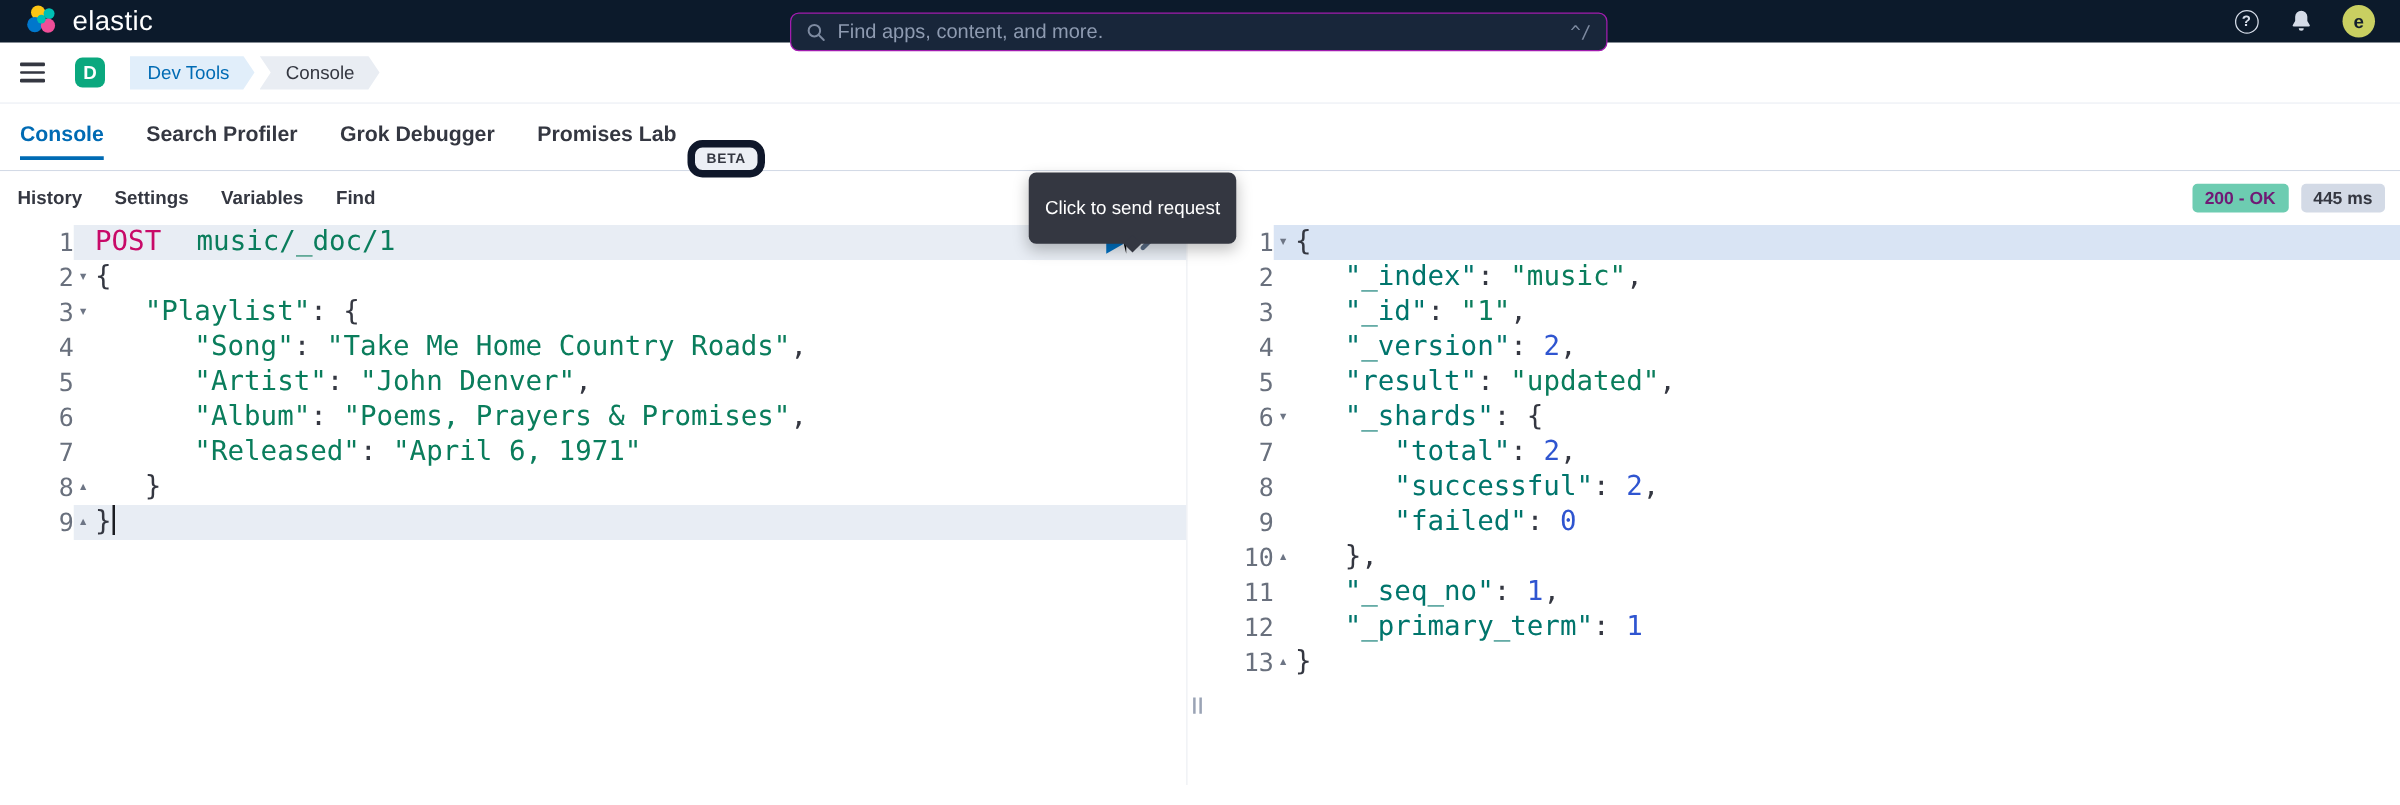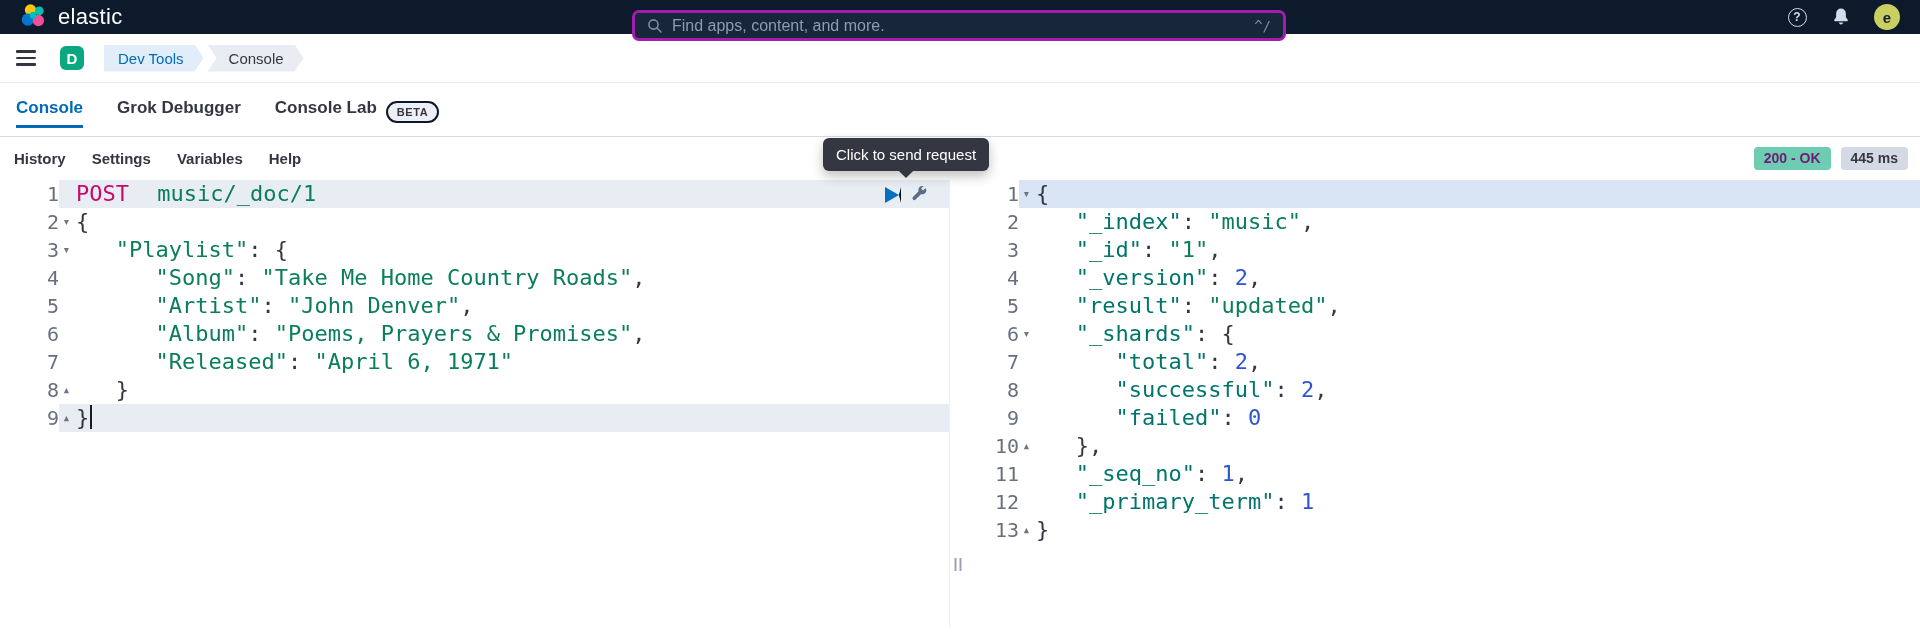--- a/index.html
+++ b/index.html
@@ -3,21 +3,21 @@
 <meta charset="utf-8">
 <style>
   * { margin:0; padding:0; box-sizing:border-box; }
   html,body { width:1920px; height:644px; }
   body { font-family:"Liberation Sans", sans-serif; background:#ffffff; overflow:hidden; position:relative; }
 
   
   .top-header { height:34px; background:var(--header-bg); display:flex; align-items:center; padding:0 20px; position:relative; }
   .brand { display:flex; align-items:center; gap:10px; }
   .brand-text { color:#ffffff; font-size:22px; font-weight:400; letter-spacing:.3px; }
-  .global-search { position:absolute; left:632px; top:10px; width:654px; height:31px; background:#18263a; border:3px solid #a21caf; border-radius:7px; display:flex; align-items:center; padding:0 12px; gap:9px; }
+  .global-search { position:absolute; left:632px; top:10px; width:654px; height:31px; background:#18263a; border:1px solid #a21caf; border-radius:7px; display:flex; align-items:center; padding:0 12px; gap:9px; }
   .global-search input { flex:1; background:transparent; border:none; outline:none; color:#c4cede; font-size:16px; font-family:"Liberation Sans", sans-serif; }
   .global-search input::placeholder { color:#8e9bb1; opacity:1; }
   .search-shortcut { color:#7d8aa0; font-size:14px; font-family:"DejaVu Sans Mono", monospace; }
   .header-right { margin-left:auto; display:flex; align-items:center; gap:22px; }
   .header-icon { width:22px; height:22px; display:flex; align-items:center; justify-content:center; }
   .help-circle { width:19px; height:19px; border:1.6px solid #d5dce8; border-radius:50%; color:#d5dce8; font-size:12px; font-weight:700; display:flex; align-items:center; justify-content:center; }
   .user-avatar { width:26px; height:26px; border-radius:50%; background:#c9cf61; color:#15202e; display:flex; align-items:center; justify-content:center; font-size:15px; font-weight:700; }
 
   
   .breadcrumb-bar { height:49px; background:#fff; border-bottom:1px solid #e9edf3; display:flex; align-items:center; padding:0 16px; }
@@ -30,32 +30,32 @@
     clip-path:polygon(0 0, calc(100% - 9px) 0, 100% 50%, calc(100% - 9px) 100%, 0 100%); }
   .crumb-last { background:#e9edf3; color:#343741; font-weight:500; padding:0 20px 0 21px; margin-left:4px;
     clip-path:polygon(0 0, calc(100% - 9px) 0, 100% 50%, calc(100% - 9px) 100%, 0 100%, 9px 50%); }
 
   
   .tab-bar { height:54px; border-bottom:1px solid #d3dae6; display:flex; gap:34px; padding:0 16px; background:#fff; }
   .tab { border:none; background:none; cursor:pointer; font-family:"Liberation Sans", sans-serif; font-size:17px; font-weight:700; color:#343741; padding-top:15px; display:flex; align-items:flex-start; gap:9px; }
   .tab .tab-label { display:inline-block; padding-bottom:7px; border-bottom:3px solid transparent; }
   .tab.active { color:var(--accent); }
   .tab.active .tab-label { border-bottom-color:var(--accent); }
-  .beta-badge { margin-top:3px; background:#eceff5; border:2px solid #0f172a; border-radius:12px; font-size:11px; font-weight:700; letter-spacing:.6px; color:#343741; padding:2px 9px; line-height:14px; }
+  .beta-badge { margin-top:14px; background:#eceff5; border:6px solid #0f172a; border-radius:12px; font-size:11px; font-weight:700; letter-spacing:.6px; color:#343741; padding:2px 9px; line-height:14px; }
 
   
   .menu-bar { height:43px; display:flex; align-items:center; padding:0 12px 0 14px; gap:26px; background:#fff; }
   .menu-item { border:none; background:none; cursor:pointer; font-family:"Liberation Sans", sans-serif; font-size:15px; font-weight:600; color:#343741; }
   .status-badges { margin-left:auto; display:flex; align-items:center; gap:10px; }
   .badge { font-size:14px; font-weight:600; padding:3px 10px; border-radius:4px; line-height:17px; }
   .badge-ok { background:var(--ok-bg); color:#701a75; }
   .badge-time { background:#d3dae6; color:#343741; }
 
   
-  .tooltip { position:absolute; left:823px; top:138px; z-index:30; background:var(--tooltip-bg); color:#fff; font-size:15px; padding:8px 13px; border-radius:6px; box-shadow:0 5px 12px rgba(0,0,0,.25); white-space:nowrap; }
+  .tooltip { position:absolute; left:823px; top:138px; z-index:30; background:var(--tooltip-bg); color:#fff; font-size:15px; padding:20px 13px; border-radius:6px; box-shadow:0 5px 12px rgba(0,0,0,.25); white-space:nowrap; }
   .tooltip::after { content:""; position:absolute; left:50%; bottom:-5px; width:10px; height:10px; background:var(--tooltip-bg); transform:translateX(-50%) rotate(45deg); }
 
   
   .editor-area { height:448px; display:flex; background:#fff; }
   .pane { position:relative; overflow:hidden; }
   .pane-left { width:950px; border-right:1px solid #edf0f4; }
   .pane-right { flex:1; }
   .divider { width:15px; position:relative; cursor:col-resize; }
   .grip { position:absolute; top:378px; left:50%; transform:translateX(-50%); display:flex; gap:3px; }
   .grip i { display:block; width:2px; height:13px; background:#9aa3b5; }
@@ -131,33 +131,36 @@
     <span class="crumb crumb-first">Dev Tools</span>
     <span class="crumb crumb-last">Console</span>
   </nav>
 </div>
 
 <nav class="tab-bar">
   <button class="tab active">
       <span class="tab-label">Console</span>
     </button>
   <button class="tab">
+      <span class="tab-label">Search Profiler</span>
+    </button>
+  <button class="tab">
       <span class="tab-label">Grok Debugger</span>
     </button>
   <button class="tab">
-    <span class="tab-label">Console Lab</span>
+    <span class="tab-label">Promises Lab</span>
     <span class="beta-badge">BETA</span>
   </button>
 </nav>
 
 <div class="menu-bar">
   <button class="menu-item">History</button>
   <button class="menu-item">Settings</button>
   <button class="menu-item">Variables</button>
-  <button class="menu-item">Help</button>
+  <button class="menu-item">Find</button>
   <div class="status-badges">
     <span class="badge badge-ok">200 - OK</span>
     <span class="badge badge-time">445 ms</span>
   </div>
 </div>
 
 <div class="tooltip">Click to send request</div>
 
 <main class="editor-area">
   <section class="pane pane-left">

